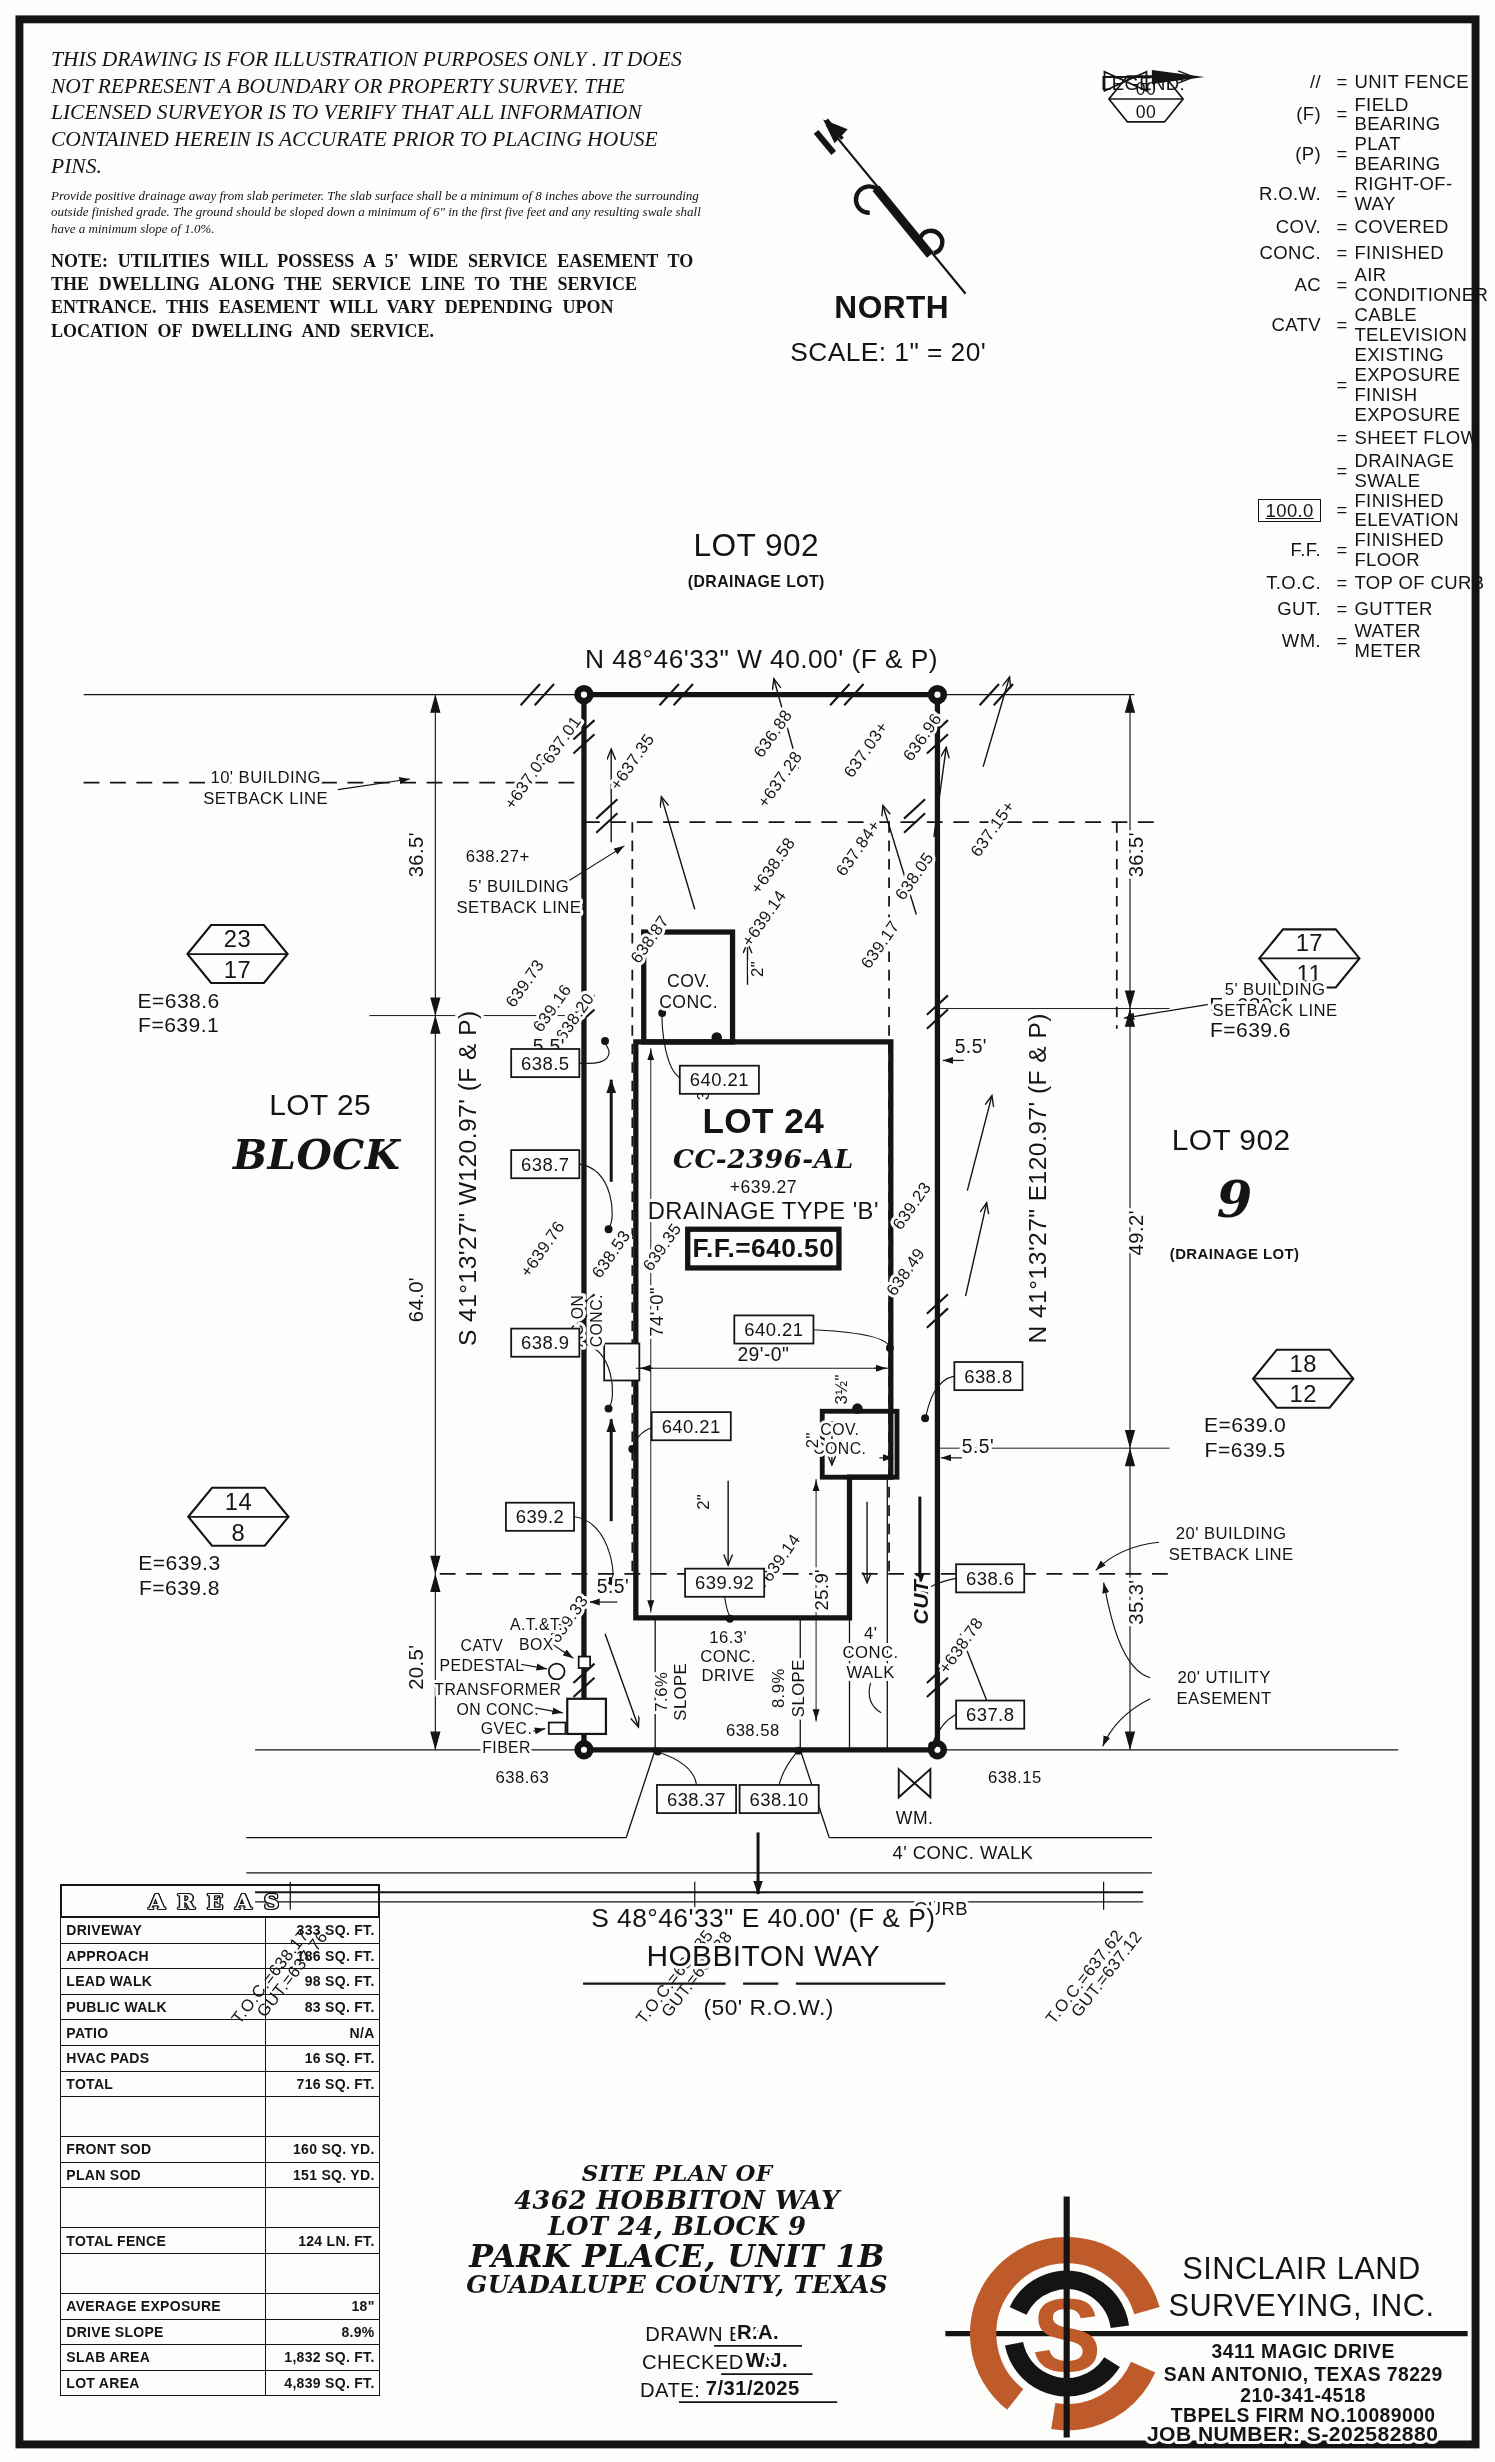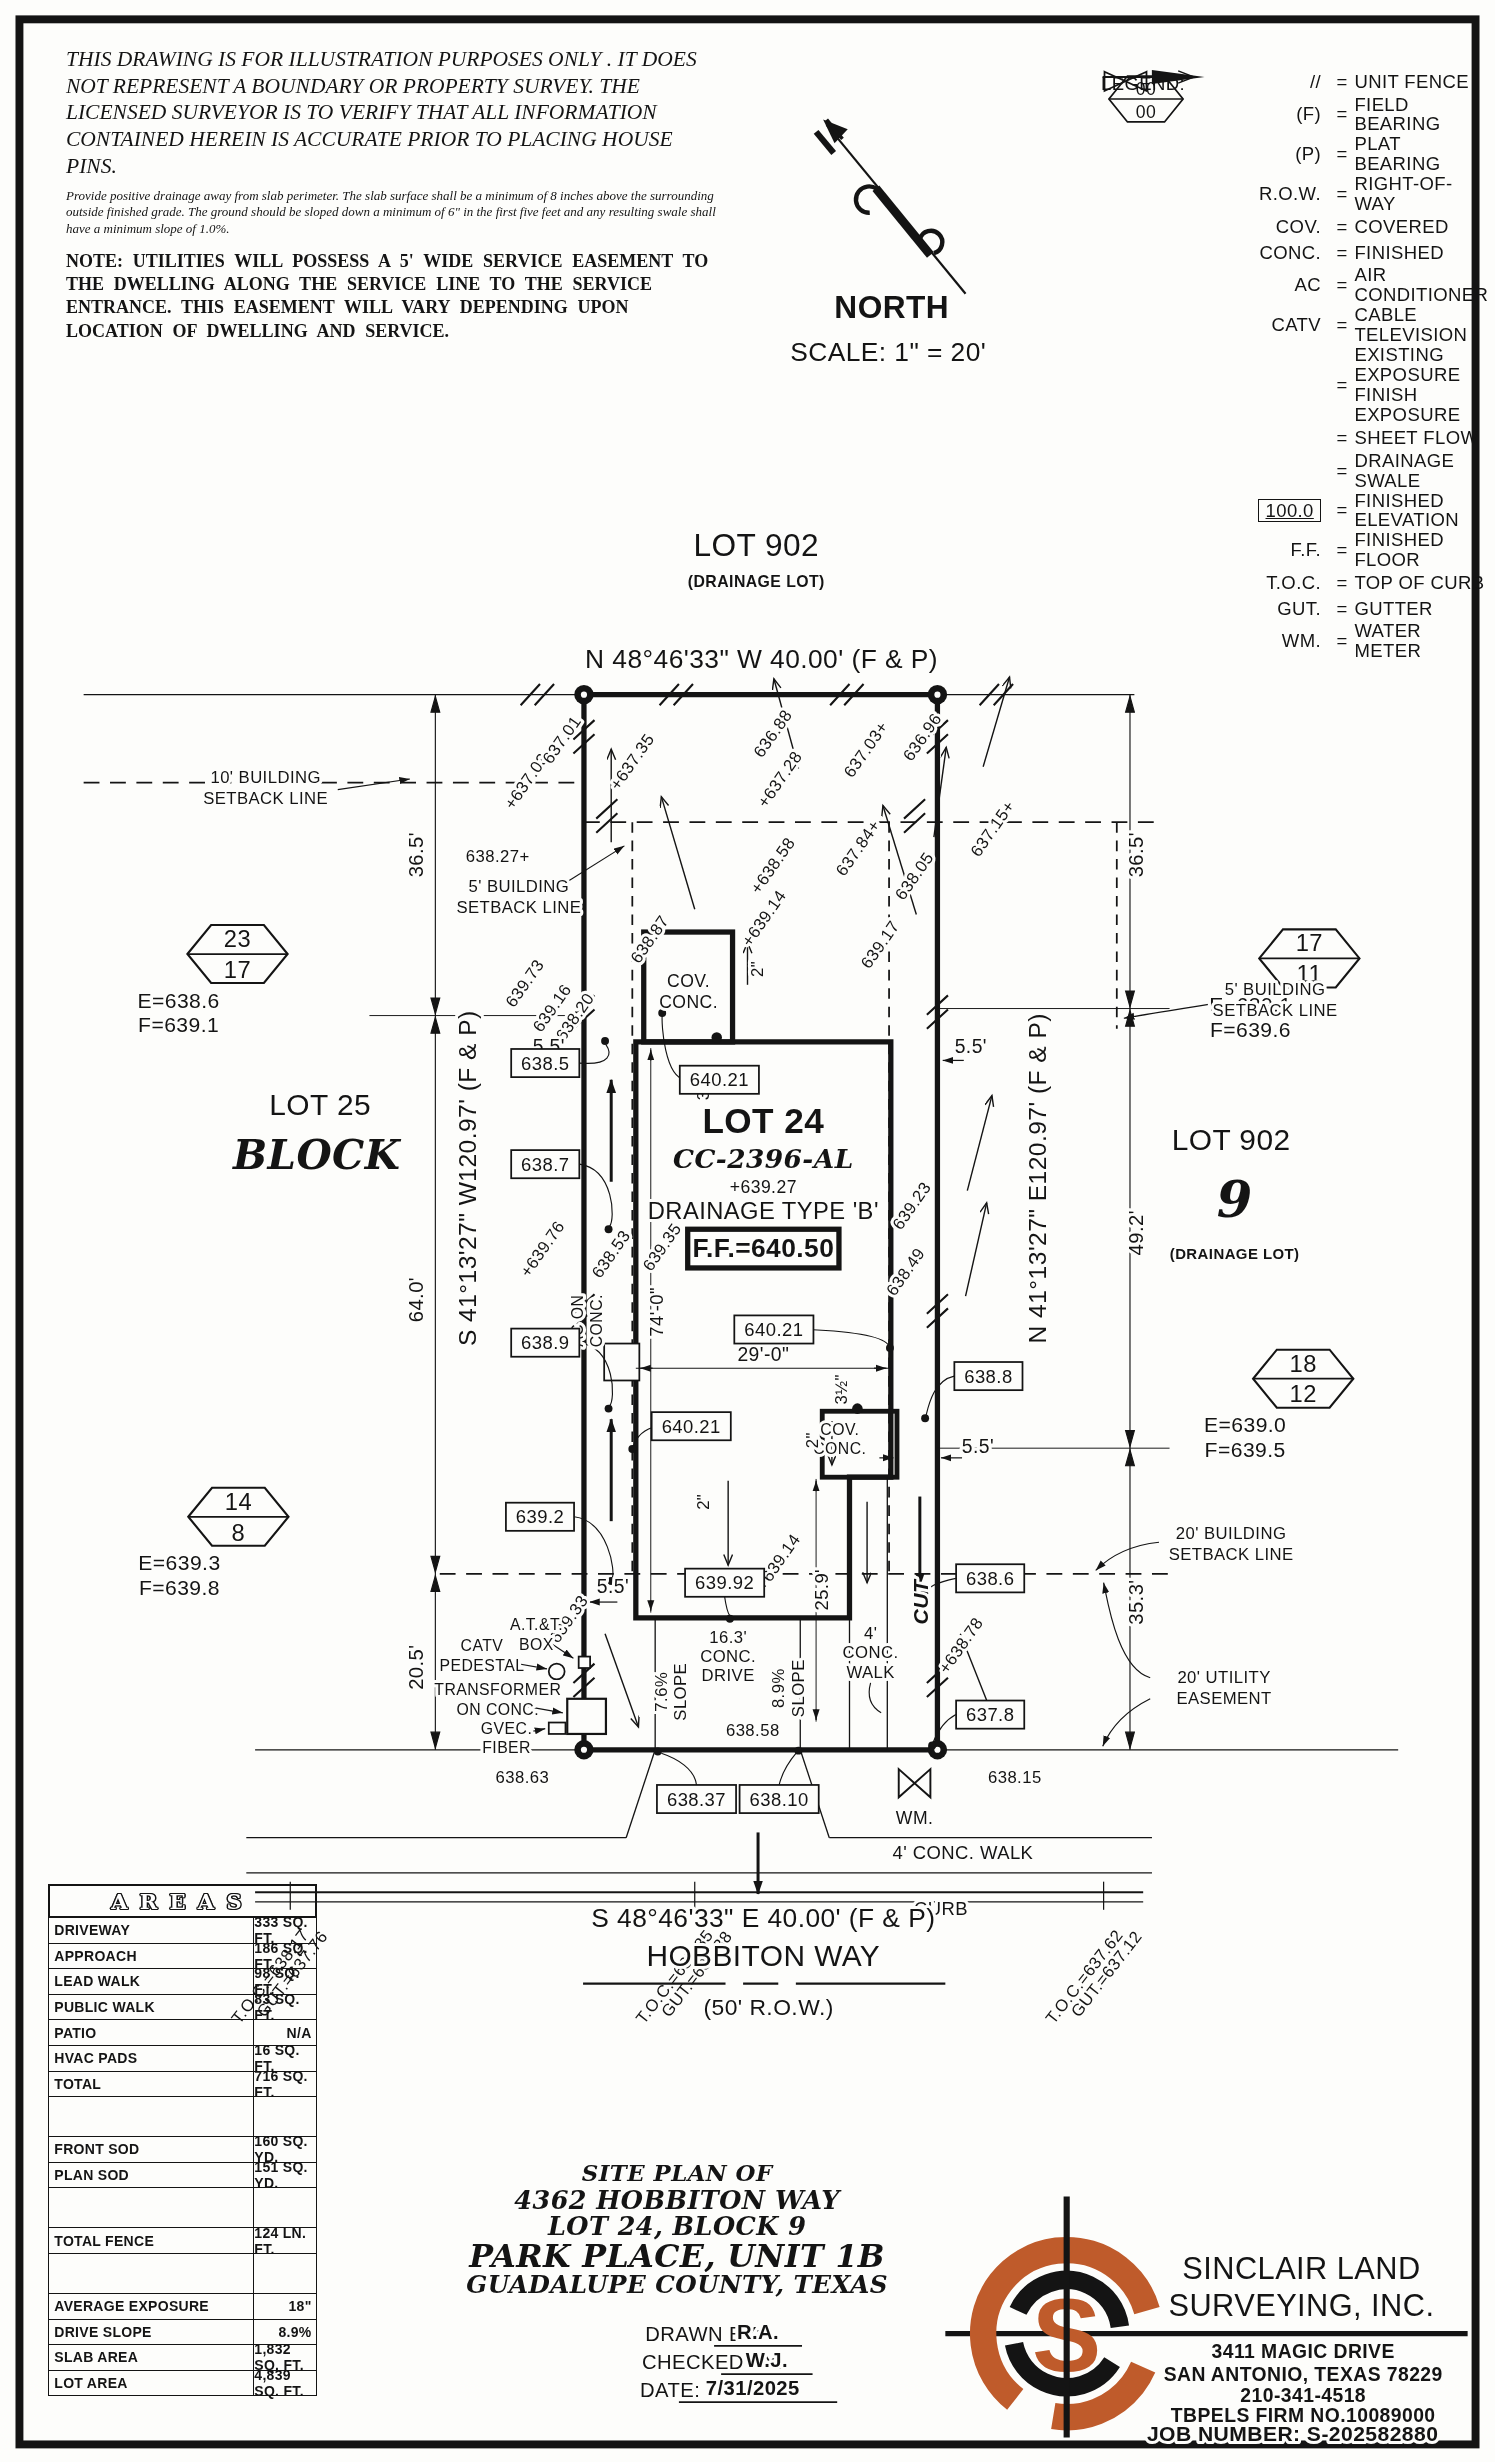--- a/index.html
+++ b/index.html
@@ -4,36 +4,36 @@
 <style>
   html,body{margin:0;padding:0;background:#9a9a9a;}
   .sheet{position:relative;width:1495px;height:2462px;background:#fdfdfb;font-family:"Liberation Sans",sans-serif;color:#141414;overflow:hidden;}
   svg{position:absolute;left:0;top:0;}
   svg text{font-family:"Liberation Sans",sans-serif;}
   .pl{fill:#141414;text-anchor:middle;paint-order:stroke;stroke:#fdfdfb;stroke-width:7px;stroke-linejoin:round;letter-spacing:.5px;}
   .b{font-weight:bold}
   .serifbi{font-family:"DejaVu Serif",serif;font-style:italic;font-weight:bold;}
   .ov{position:absolute;}
   
-  .disclaimer{left:51px;top:46px;width:658px;margin-left:15px;}
+  .disclaimer{left:51px;top:46px;width:658px;}
   .disclaimer .p1{font-family:"Liberation Serif",serif;font-style:italic;font-size:21.5px;line-height:1.24;margin:0 0 8.8px 0;}
   .disclaimer .p2{font-family:"Liberation Serif",serif;font-style:italic;font-size:13px;line-height:1.26;margin:0 0 12.3px 0;}
   .disclaimer .p3{font-family:"Liberation Serif",serif;font-weight:bold;font-size:18px;line-height:1.3;margin:0;word-spacing:5.3px;}
   
   .legend{left:1101px;top:69px;width:387px;font-size:18.5px;letter-spacing:0.4px;}
   .lg-title{position:absolute;left:0;top:3.5px;}
   .lg-rows{margin-left:104px;}
   .lg-row{display:flex;align-items:center;min-height:25.5px;}
   .lg-sym{width:116px;text-align:right;padding-right:8.8px;flex:none;}
   .lg-eq{width:24.6px;flex:none;text-align:center;}
   .lg-desc{flex:1;line-height:1.08;}
   .lg-box{display:inline-block;border:1.8px solid #141414;padding:0 6.2px;line-height:21px;text-decoration:underline;}
   .lg-wm{display:inline-flex;flex-direction:column;align-items:center;line-height:1;}
   
-  .areas{left:48px;top:1884px;width:269px;}
+  .areas{left:60px;top:1884px;width:320px;}
   .ar-title{border:2.2px solid #141414;height:30px;display:flex;align-items:center;justify-content:center;
             font-family:"DejaVu Serif",serif;font-weight:bold;font-size:21px;letter-spacing:12.3px;color:#fff;
             text-shadow:-1.4px 0 #141414,1.4px 0 #141414,0 -1.4px #141414,0 1.4px #141414,-1px -1px #141414,1px 1px #141414,-1px 1px #141414,1px -1px #141414;}
   .ar-rows{border:1.8px solid #141414;border-top:none;}
   .ar-row{display:flex;height:24.6px;border-top:1.8px solid #141414;font-size:14px;font-weight:600;letter-spacing:0.3px;}
   .ar-row:first-child{border-top:none;}
   .ar-row.blank{height:39px;}
   .ar-l{width:199px;flex:none;border-right:1.8px solid #141414;display:flex;align-items:center;padding-left:5.3px;}
   .ar-v{flex:1;display:flex;align-items:center;justify-content:flex-end;padding-right:4.4px;}
 </style>

